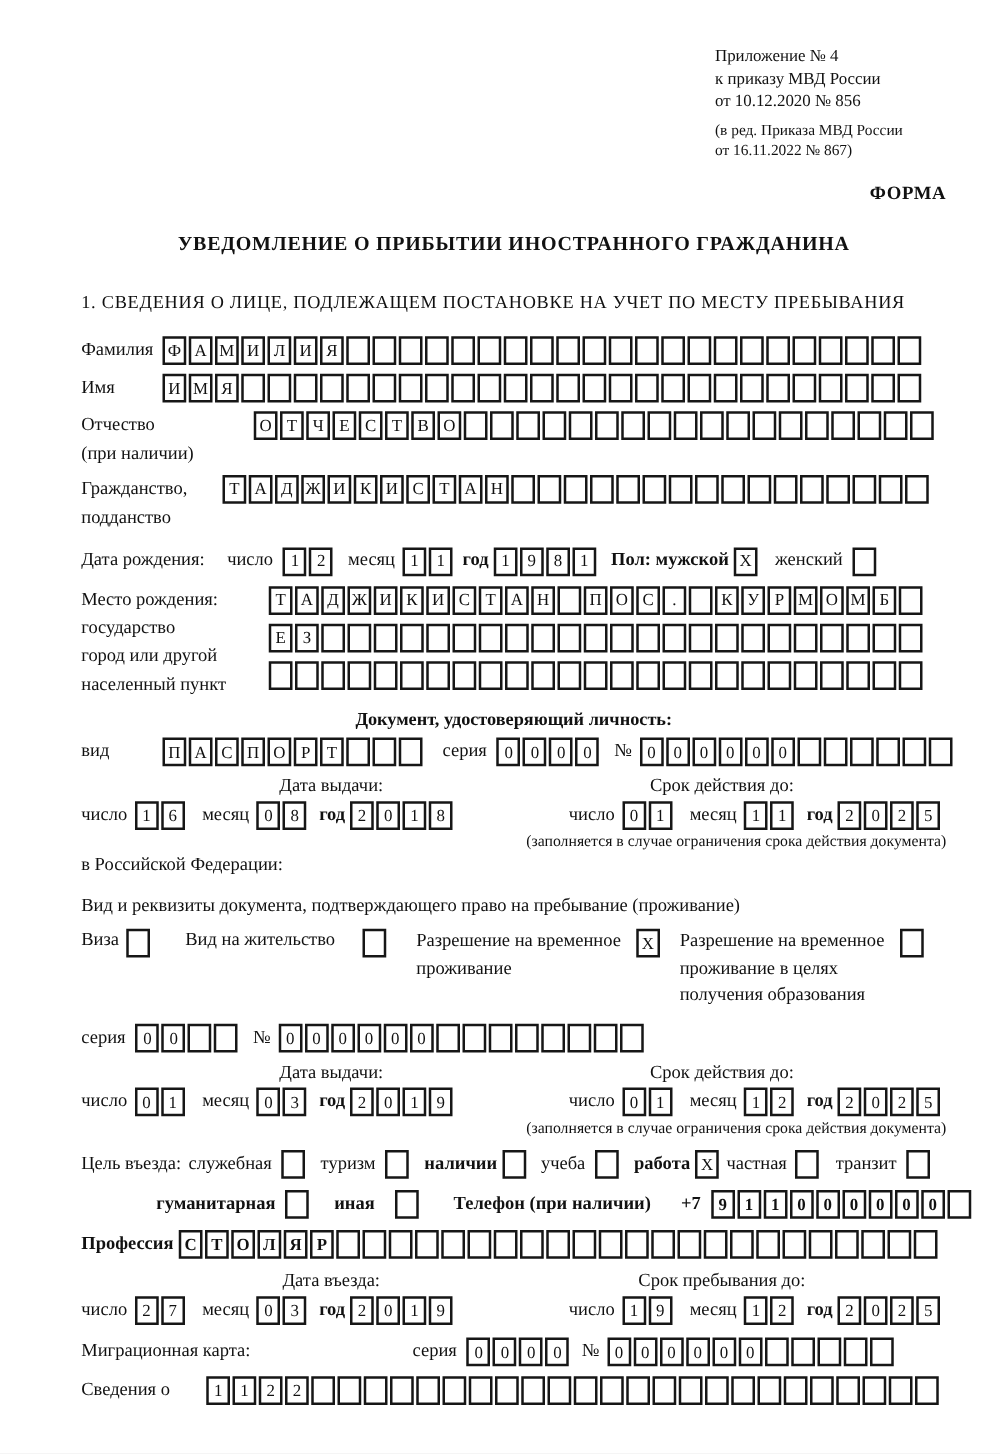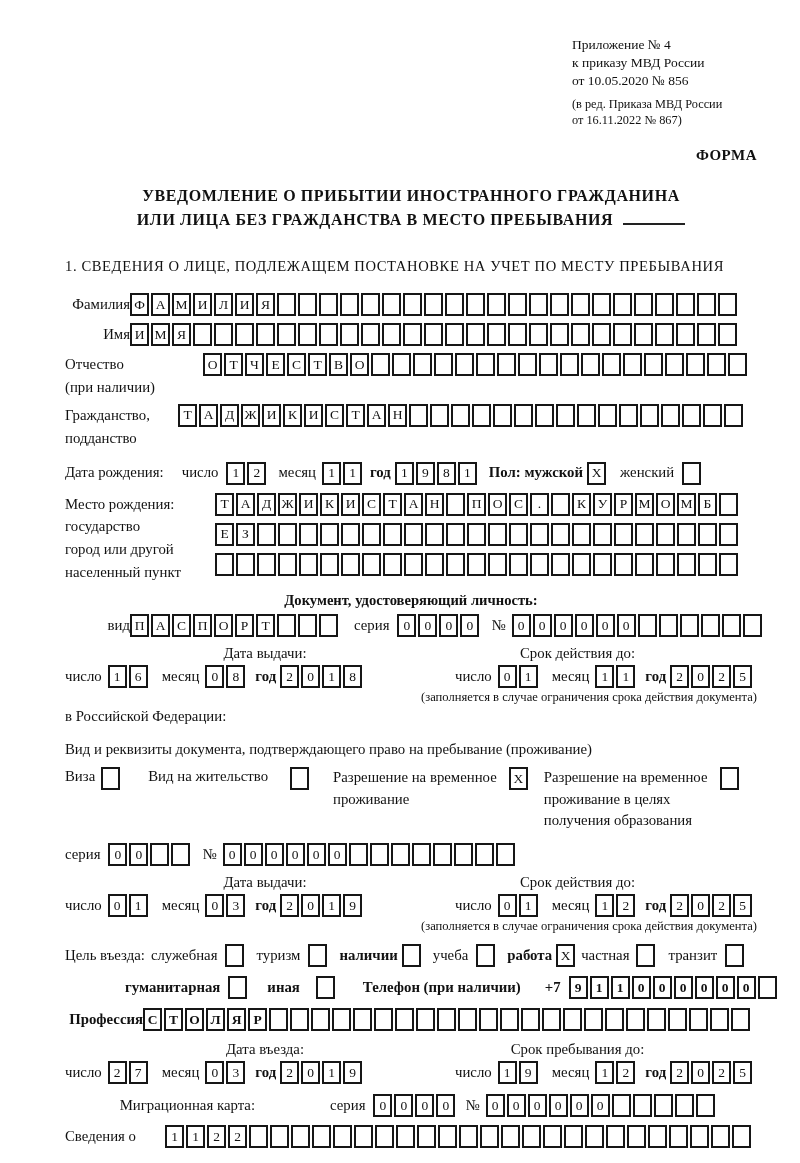--- a/index.html
+++ b/index.html
@@ -8,21 +8,21 @@
     padding:36px 43px 10px 65px;position:relative;overflow:hidden;
     font-family:"Liberation Serif","DejaVu Serif",serif;color:#111;
   }
   .annex{width:185px;margin-left:auto;font-size:13.5px;line-height:1.35;}
   .annex .note{font-size:12.3px;margin-top:5px;line-height:1.35;}
   .forma{text-align:right;font-weight:bold;font-size:15px;margin-top:18px;letter-spacing:.5px;}
   .title{text-align:center;font-weight:bold;font-size:16px;margin-top:20px;line-height:1.5;letter-spacing:.6px;}
   .blank-line{display:inline-block;width:62px;border-bottom:2px solid #222;height:12px;margin-left:10px;}
   .sec1{font-weight:normal;font-size:14.6px;margin-top:26px;letter-spacing:.6px;}
   .row{display:flex;align-items:flex-start;}
-  .ai-c{align-items:center;text-align:right;}
+  .ai-c{align-items:center;}
   .lbl{font-size:14.8px;line-height:1.3;white-space:nowrap;}
   .lblcol{font-size:14.8px;line-height:1.55;}
   .w65{width:65px;flex:0 0 65px;}
   .w113{width:113px;flex:0 0 113px;}
   .w138{width:138px;flex:0 0 138px;}
   .w150{width:150px;flex:0 0 150px;}
   .w100{width:100px;flex:0 0 100px;}
   .w190{width:190px;flex:0 0 190px;}
   .cells{display:flex;flex-wrap:nowrap;}
   .cell{
@@ -52,32 +52,31 @@
   .mt8{margin-top:8px;} .mt9{margin-top:9px;font-weight:bold;} .mt10{margin-top:10px;} .mt12{margin-top:12px;} .mt18{margin-top:18px;} .mt2{margin-top:2px;}
 </style>
 </head>
 <body>
 
 <div class="page">
 
   <div class="annex">
     <div>Приложение № 4</div>
     <div>к приказу МВД России</div>
-    <div>от 10.05.2020 № 856</div>
+    <div>от 10.12.2020 № 856</div>
     <div class="note">
       <div>(в ред. Приказа МВД России</div>
       <div>от 16.11.2022 № 867)</div>
     </div>
   </div>
 
   <div class="forma">ФОРМА</div>
 
   <div class="title">
     <div>УВЕДОМЛЕНИЕ О ПРИБЫТИИ ИНОСТРАННОГО ГРАЖДАНИНА</div>
-    <div><span>ИЛИ ЛИЦА БЕЗ ГРАЖДАНСТВА В МЕСТО ПРЕБЫВАНИЯ</span><span class="blank-line"></span></div>
   </div>
 
   <div class="sec1">1. СВЕДЕНИЯ О ЛИЦЕ, ПОДЛЕЖАЩЕМ ПОСТАНОВКЕ НА УЧЕТ ПО МЕСТУ ПРЕБЫВАНИЯ</div>
 
   <div class="row mt18 ai-c">
     <span class="lbl w65">Фамилия</span>
     <span class="cells">
         <span class="cell">Ф</span>
         <span class="cell">А</span>
         <span class="cell">М</span>

